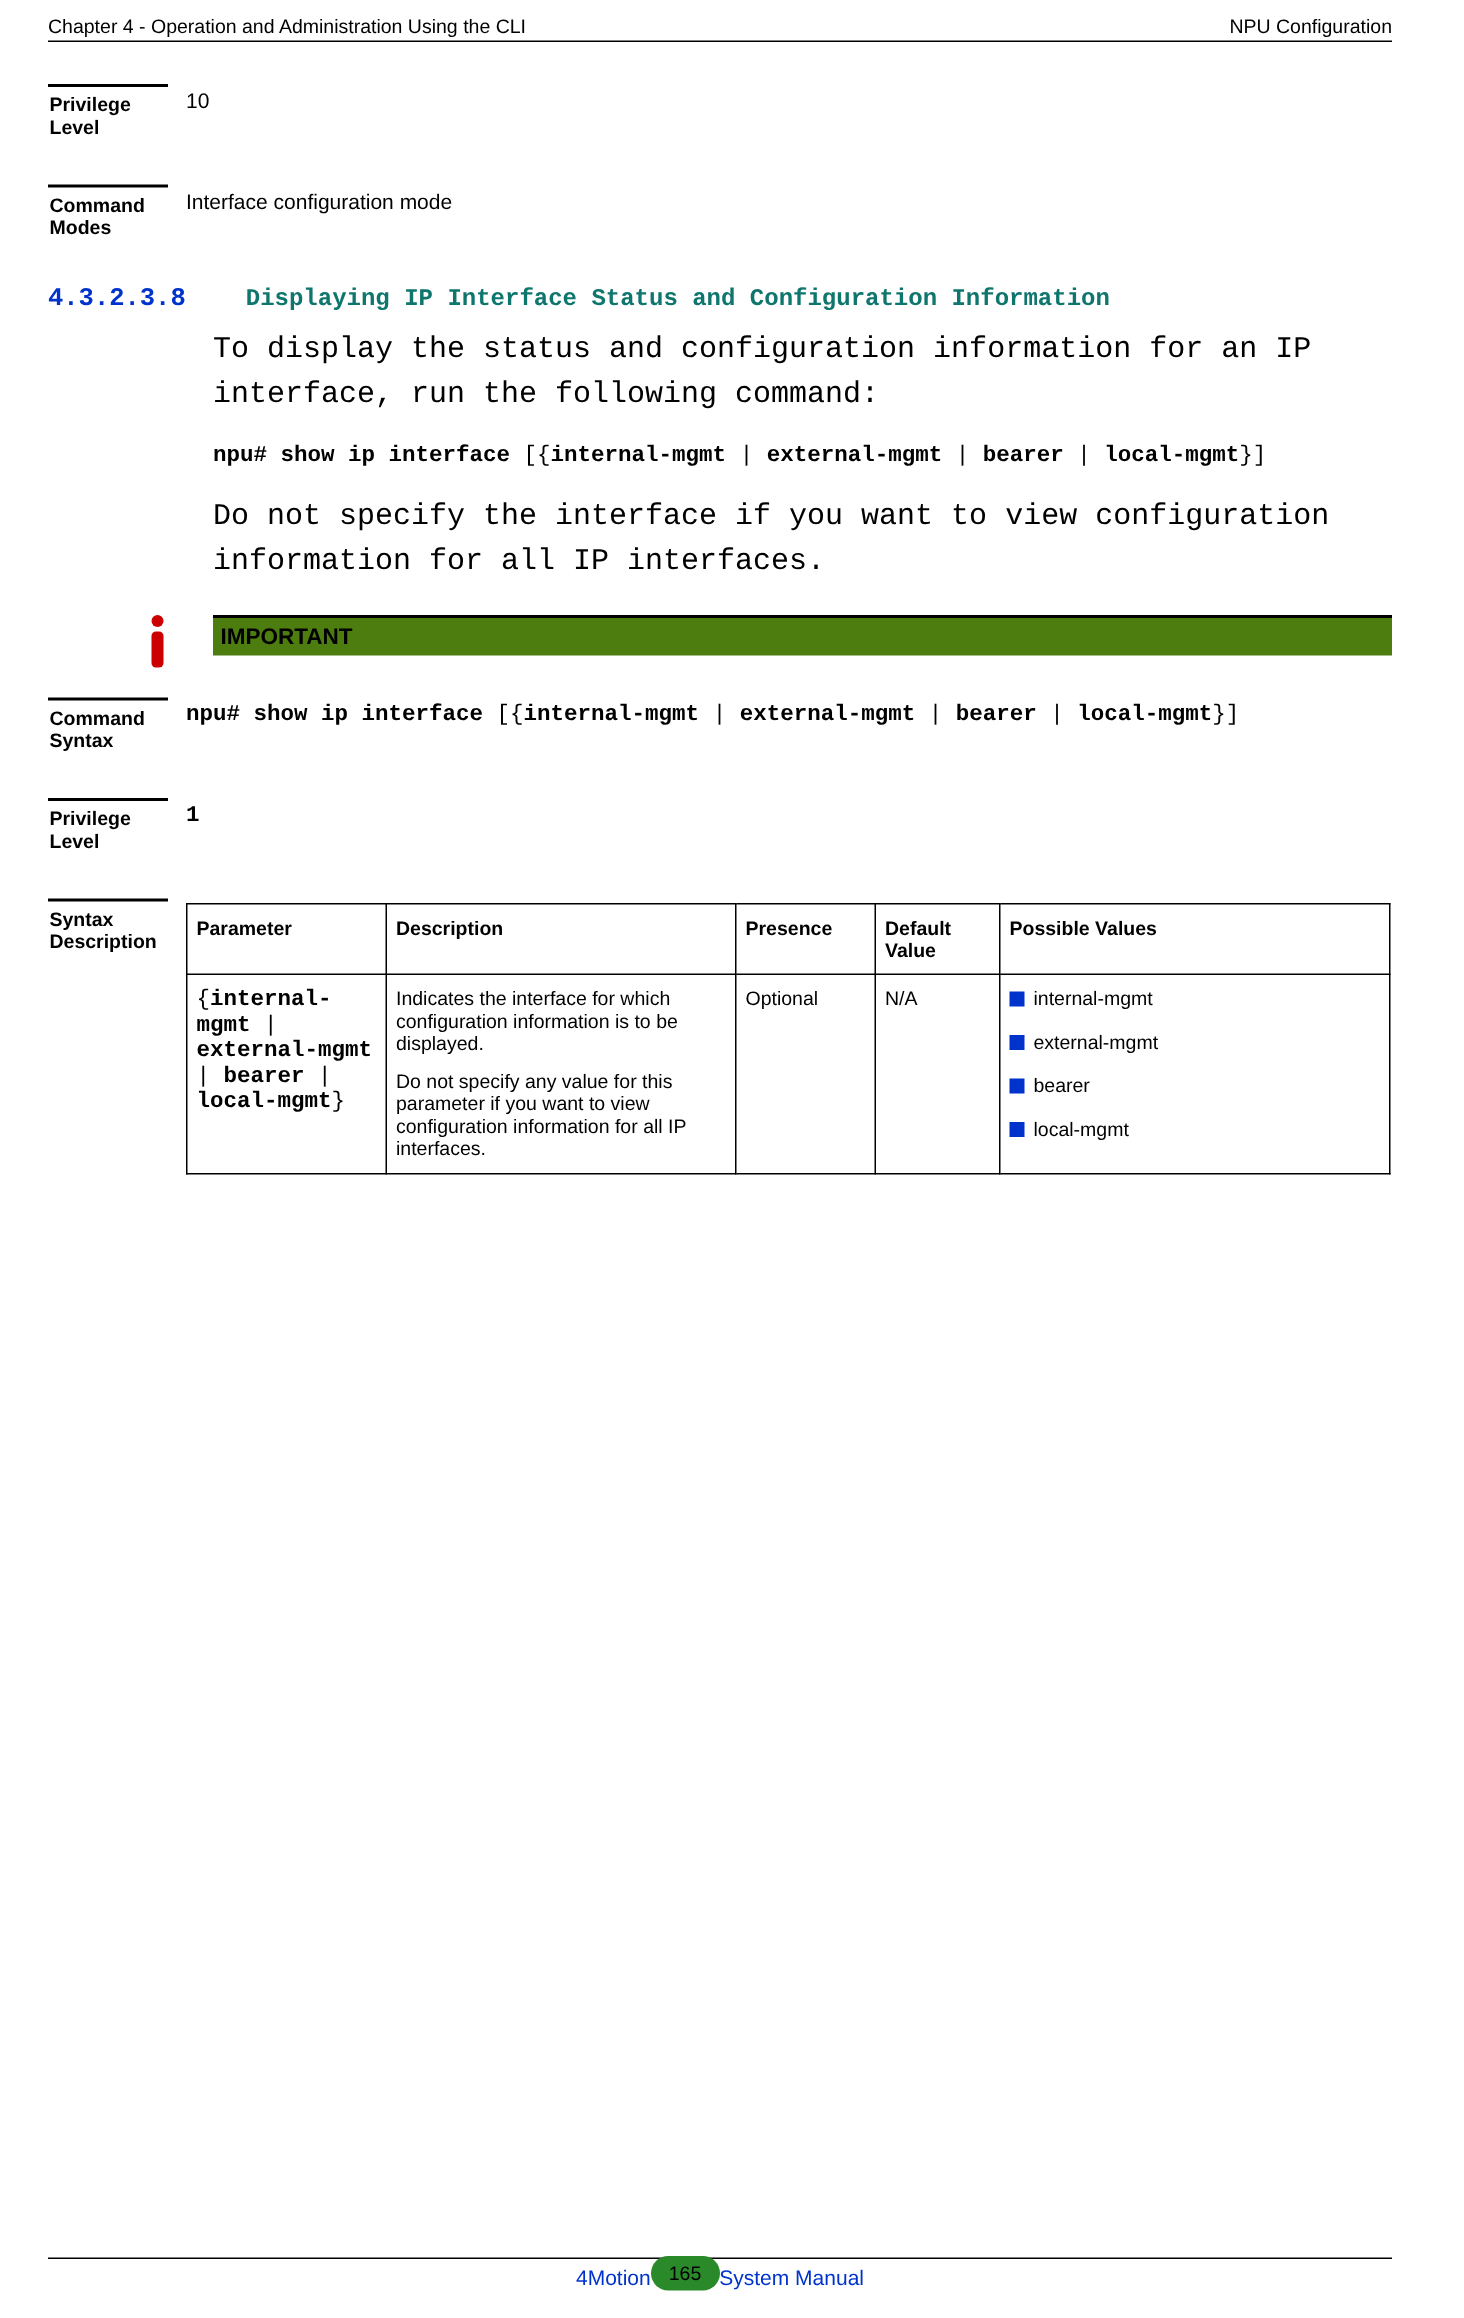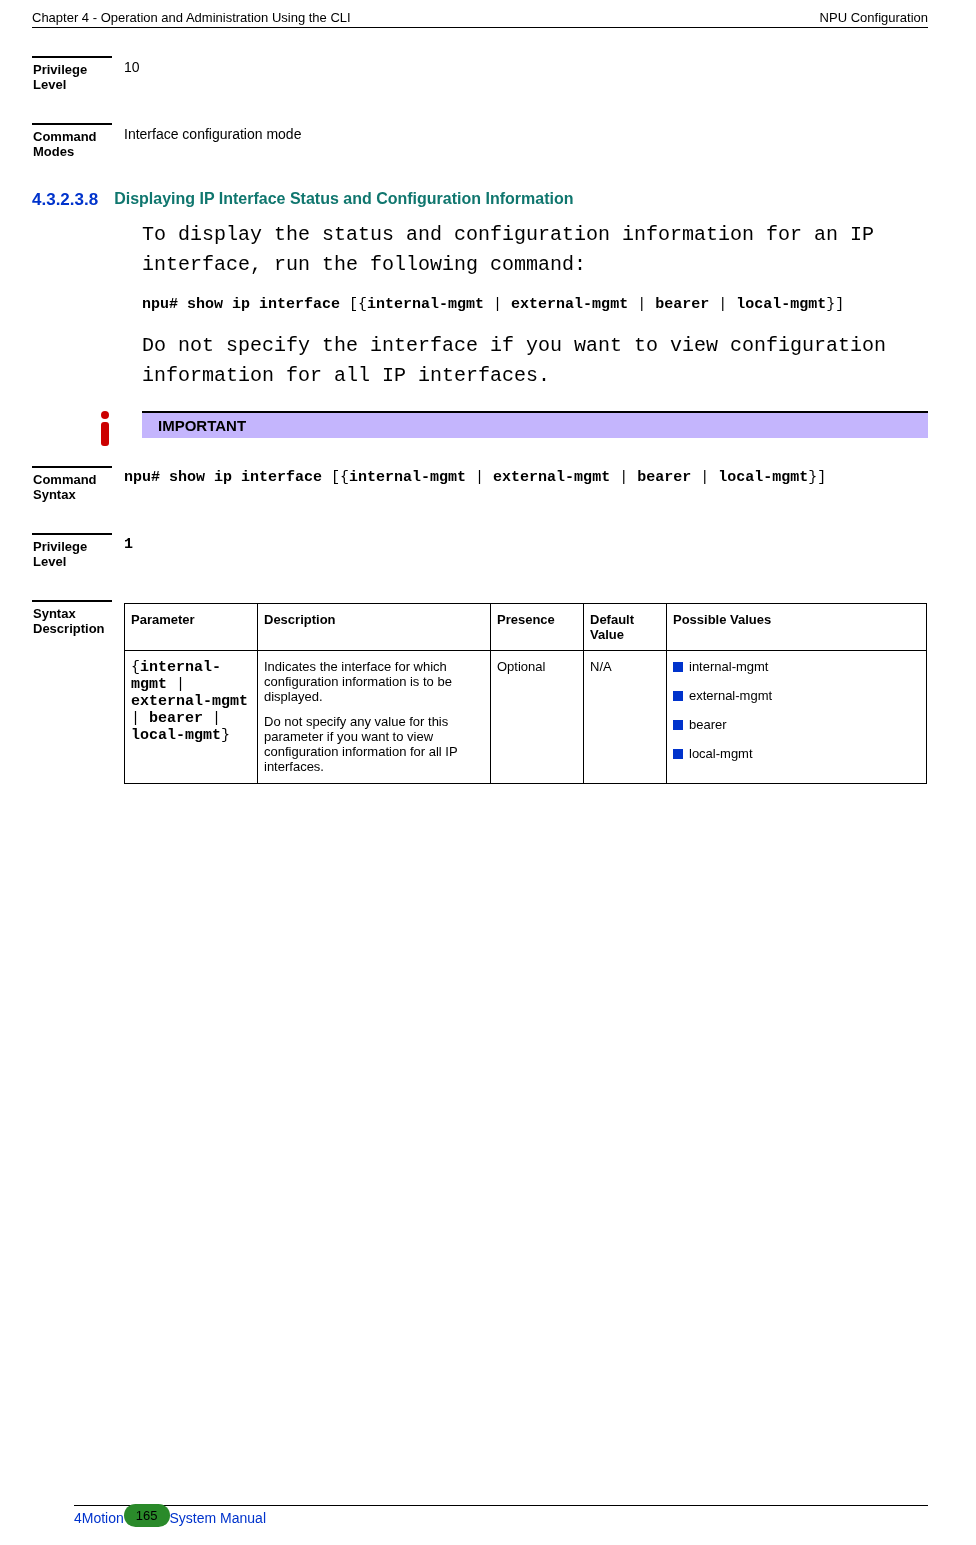--- a/index.html
+++ b/index.html
@@ -45,22 +45,23 @@
     vertical-align: top;
     padding-left: 10px;
     font-size: 14px;
   }
   table.layout {
     border-collapse: collapse;
     width: 100%;
   }
   .heading-row {
     display:flex;
-    gap:16px;
+    gap:40px;
     margin-bottom:10px;
+    font-family:Liberation Mono, monospace;
   }
   .section-number {
     color: #0033cc;
     font-weight: bold;
     font-size: 17px;
   }
   .section-title {
     color: #0f766e;
     font-weight: bold;
     font-size: 16px;
@@ -77,24 +78,24 @@
     font-weight: bold;
     font-size: 15px;
   }
   .mono .nobold { font-weight: normal; }
   .important-box {
     margin-left: 110px;
     margin-top: 20px;
     margin-bottom: 28px;
   }
   .important-head {
-    background: #c4b5fd;
+    background: #4d7c0f;
     font-weight: bold;
     font-size: 15px;
-    padding: 4px 16px;
+    padding: 4px 5px;
     border-top: 2px solid #000;
   }
   .important-body {
     font-size: 14px;
     padding: 8px 2px 2px 2px;
   }
   .info-icon {
     position: absolute;
     margin-left: -50px;
     margin-top: -2px;
@@ -129,26 +130,25 @@
     width:10px;height:10px;background:#0033cc;
     margin-right:6px;position:relative;top:1px;
   }
   .pv-list div { margin-bottom:14px; }
   .footer {
     position:absolute;
     bottom:16px;
     left:32px; right:48px;
     border-top:1px solid #000;
     display:flex;
-    justify-content:flex-start;
+    justify-content:center;
     align-items:center;
     padding-top:0px;
     font-size:14px;
     color:#0033cc;
-    margin-left:42px;
   }
   .page-badge {
     background:#2a8a2a;
     color:#000000;
     border-radius:14px;
     padding:4px 12px;
     font-size:13px;
     position:relative;
     top:-2px;
   }

